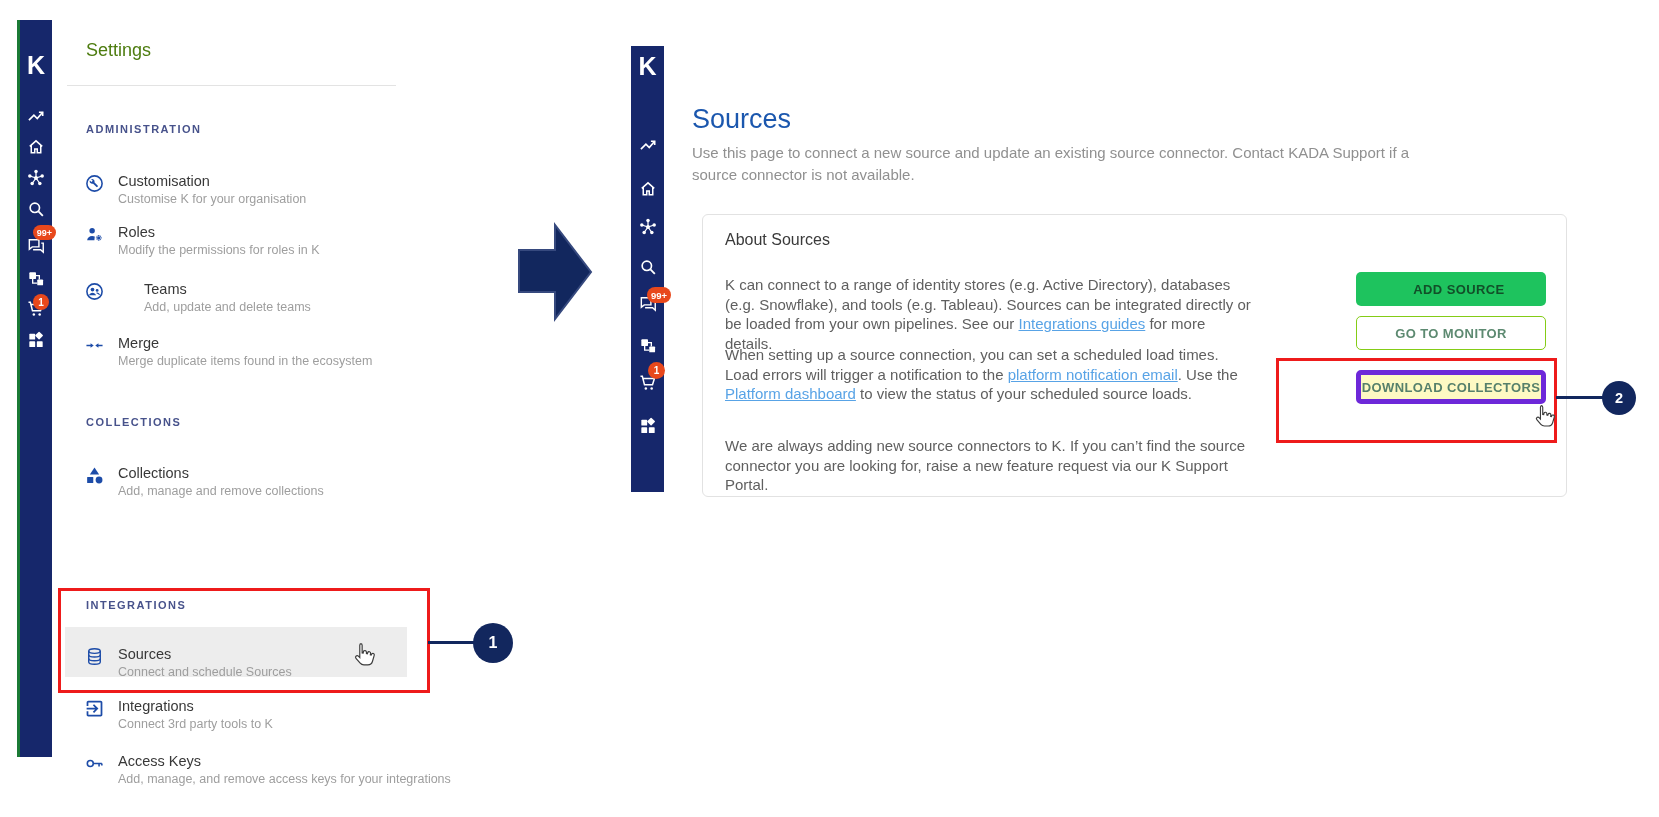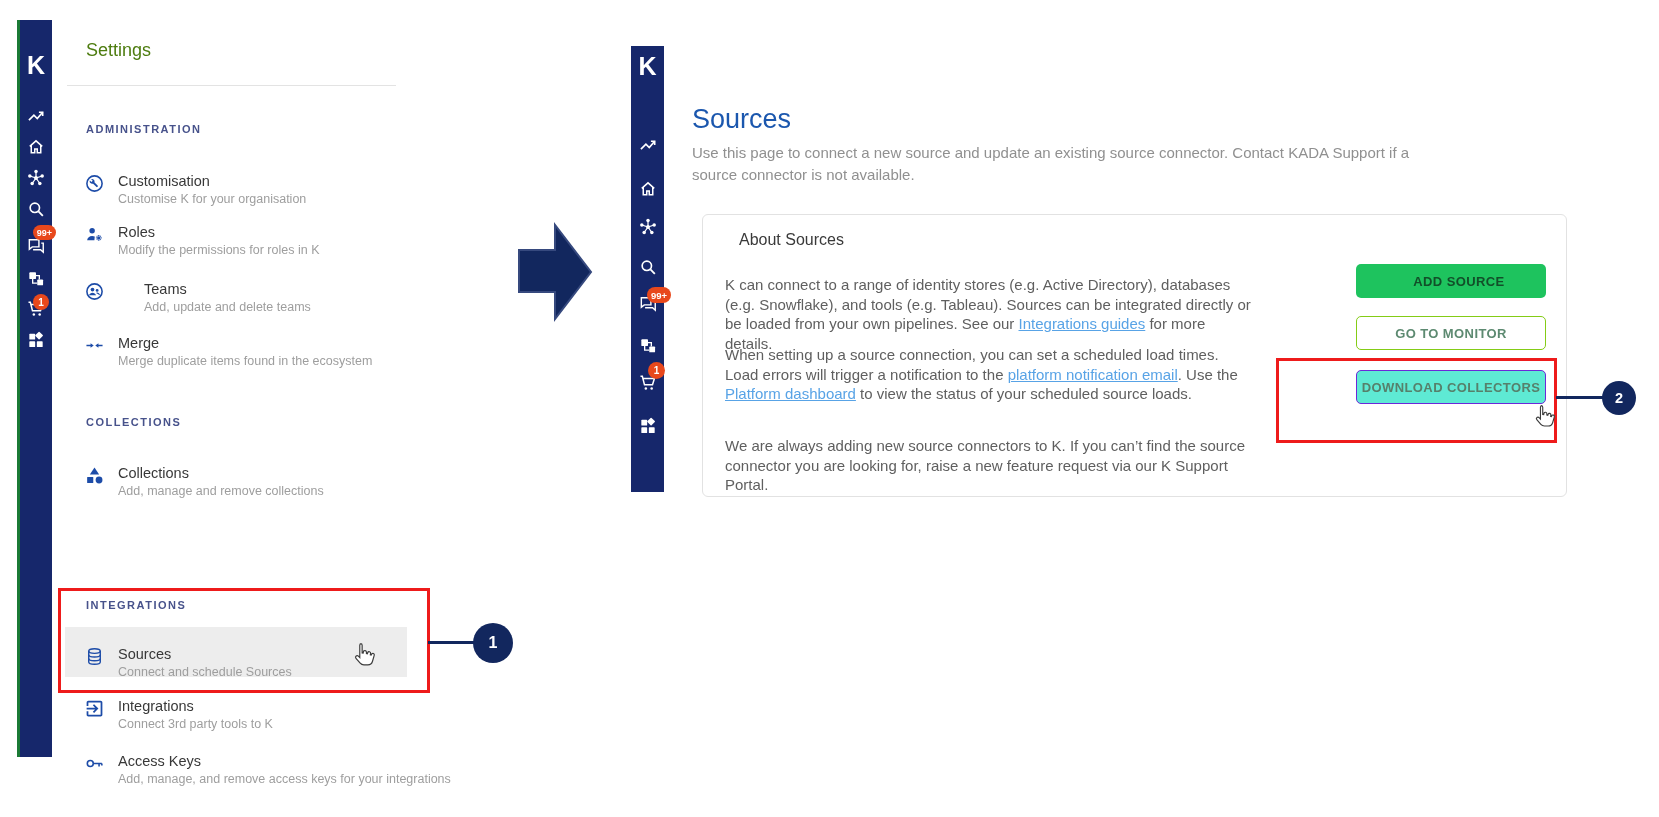--- a/index.html
+++ b/index.html
@@ -26,28 +26,28 @@
   .conn{position:absolute;height:3px;background:#12275e;z-index:9;}
   .stepbadge{position:absolute;background:#12275e;border-radius:50%;color:#fff;font-weight:700;
              display:flex;align-items:center;justify-content:center;z-index:10;}
   .cursor{position:absolute;z-index:11;}
   .bigarrow{position:absolute;left:505px;top:215px;}
   
   .rtitle{position:absolute;left:692px;top:104px;font-size:27px;color:#1b57ae;}
   .rdesc{position:absolute;left:692px;top:142px;width:766px;font-size:15px;line-height:22px;color:#909090;}
   .card{position:absolute;left:702px;top:214px;width:863px;height:281px;background:#fff;
         border:1px solid #e2e2e2;border-radius:6px;}
-  .card-h{position:absolute;left:22px;top:16px;font-size:16px;color:#3a3a3a;margin-left:14px;}
+  .card-h{position:absolute;left:22px;top:16px;font-size:16px;color:#3a3a3a;}
   .card-p{position:absolute;left:22px;width:530px;font-size:15px;line-height:19.5px;color:#5f5f5f;}
   .lnk{color:#58a3e6;text-decoration:underline;cursor:pointer;}
   .btn{position:absolute;left:653px;width:190px;height:34px;border-radius:5px;font-size:13px;font-weight:700;
        letter-spacing:.4px;display:flex;align-items:center;justify-content:center;box-sizing:border-box;cursor:pointer;}
   .btn-primary{background:#1ec35e;color:#124f29;}
   .btn-outline{background:#fff;border:1px solid #84cc16;color:#5d8a71;}
-  .btn-hover{background:#5eead4;border:1px solid #6d28d9;color:#56806b;}
+  .btn-hover{background:#fef9c3;border:5px solid #6d28d9;color:#56806b;}
 </style>
 </head>
 <body>
 
 <svg width="0" height="0" style="position:absolute">
   <defs>
     <symbol id="i-trend" viewBox="0 0 24 24">
       <path d="M3.5 17L9.5 11l4 4L20 7.5" fill="none" stroke="currentColor" stroke-width="2"></path>
       <path d="M15.5 7.5H20v4.5" fill="none" stroke="currentColor" stroke-width="2"></path>
     </symbol>
@@ -318,21 +318,21 @@
     <div class="card-p" style="top:60px;">
       <span>K can connect to a range of identity stores (e.g. Active Directory), databases (e.g. Snowflake), and tools (e.g. Tableau). Sources can be integrated directly or be loaded from your own pipelines. See our </span><span class="lnk">Integrations guides</span><span> for more details.</span>
     </div>
 
     <div class="card-p" style="top:130px;">
       <span>When setting up a source connection, you can set a scheduled load times. Load errors will trigger a notification to the </span><span class="lnk">platform notification email</span><span>. Use the </span><span class="lnk">Platform dashboard</span><span> to view the status of your scheduled source loads.</span>
     </div>
 
     <div class="card-p" style="top:212px;margin-top:9px;">We are always adding new source connectors to K. If you can’t find the source connector you are looking for, raise a new feature request via our K Support Portal.</div>
 
-    <div class="btn btn-primary" style="top:49px;padding-left:16px;">ADD SOURCE</div>
+    <div class="btn btn-primary" style="top:57px;padding-left:16px;">ADD SOURCE</div>
     <div class="btn btn-outline" style="top:101px;">GO TO MONITOR</div>
     <div class="btn btn-hover" style="top:155px;">DOWNLOAD COLLECTORS</div>
   </div>
 
   <div class="redbox" style="left:1276px;top:358px;width:281px;height:85px;"></div>
   <div class="conn" style="left:1556px;top:396px;width:48px;"></div>
   <div class="stepbadge" style="left:1602px;top:381px;width:34px;height:34px;font-size:14.5px;">2</div>
   <svg class="cursor" style="left:1532px;top:402px;width:26px;height:29px;">
       <use href="#i-hand"></use>
     </svg>

